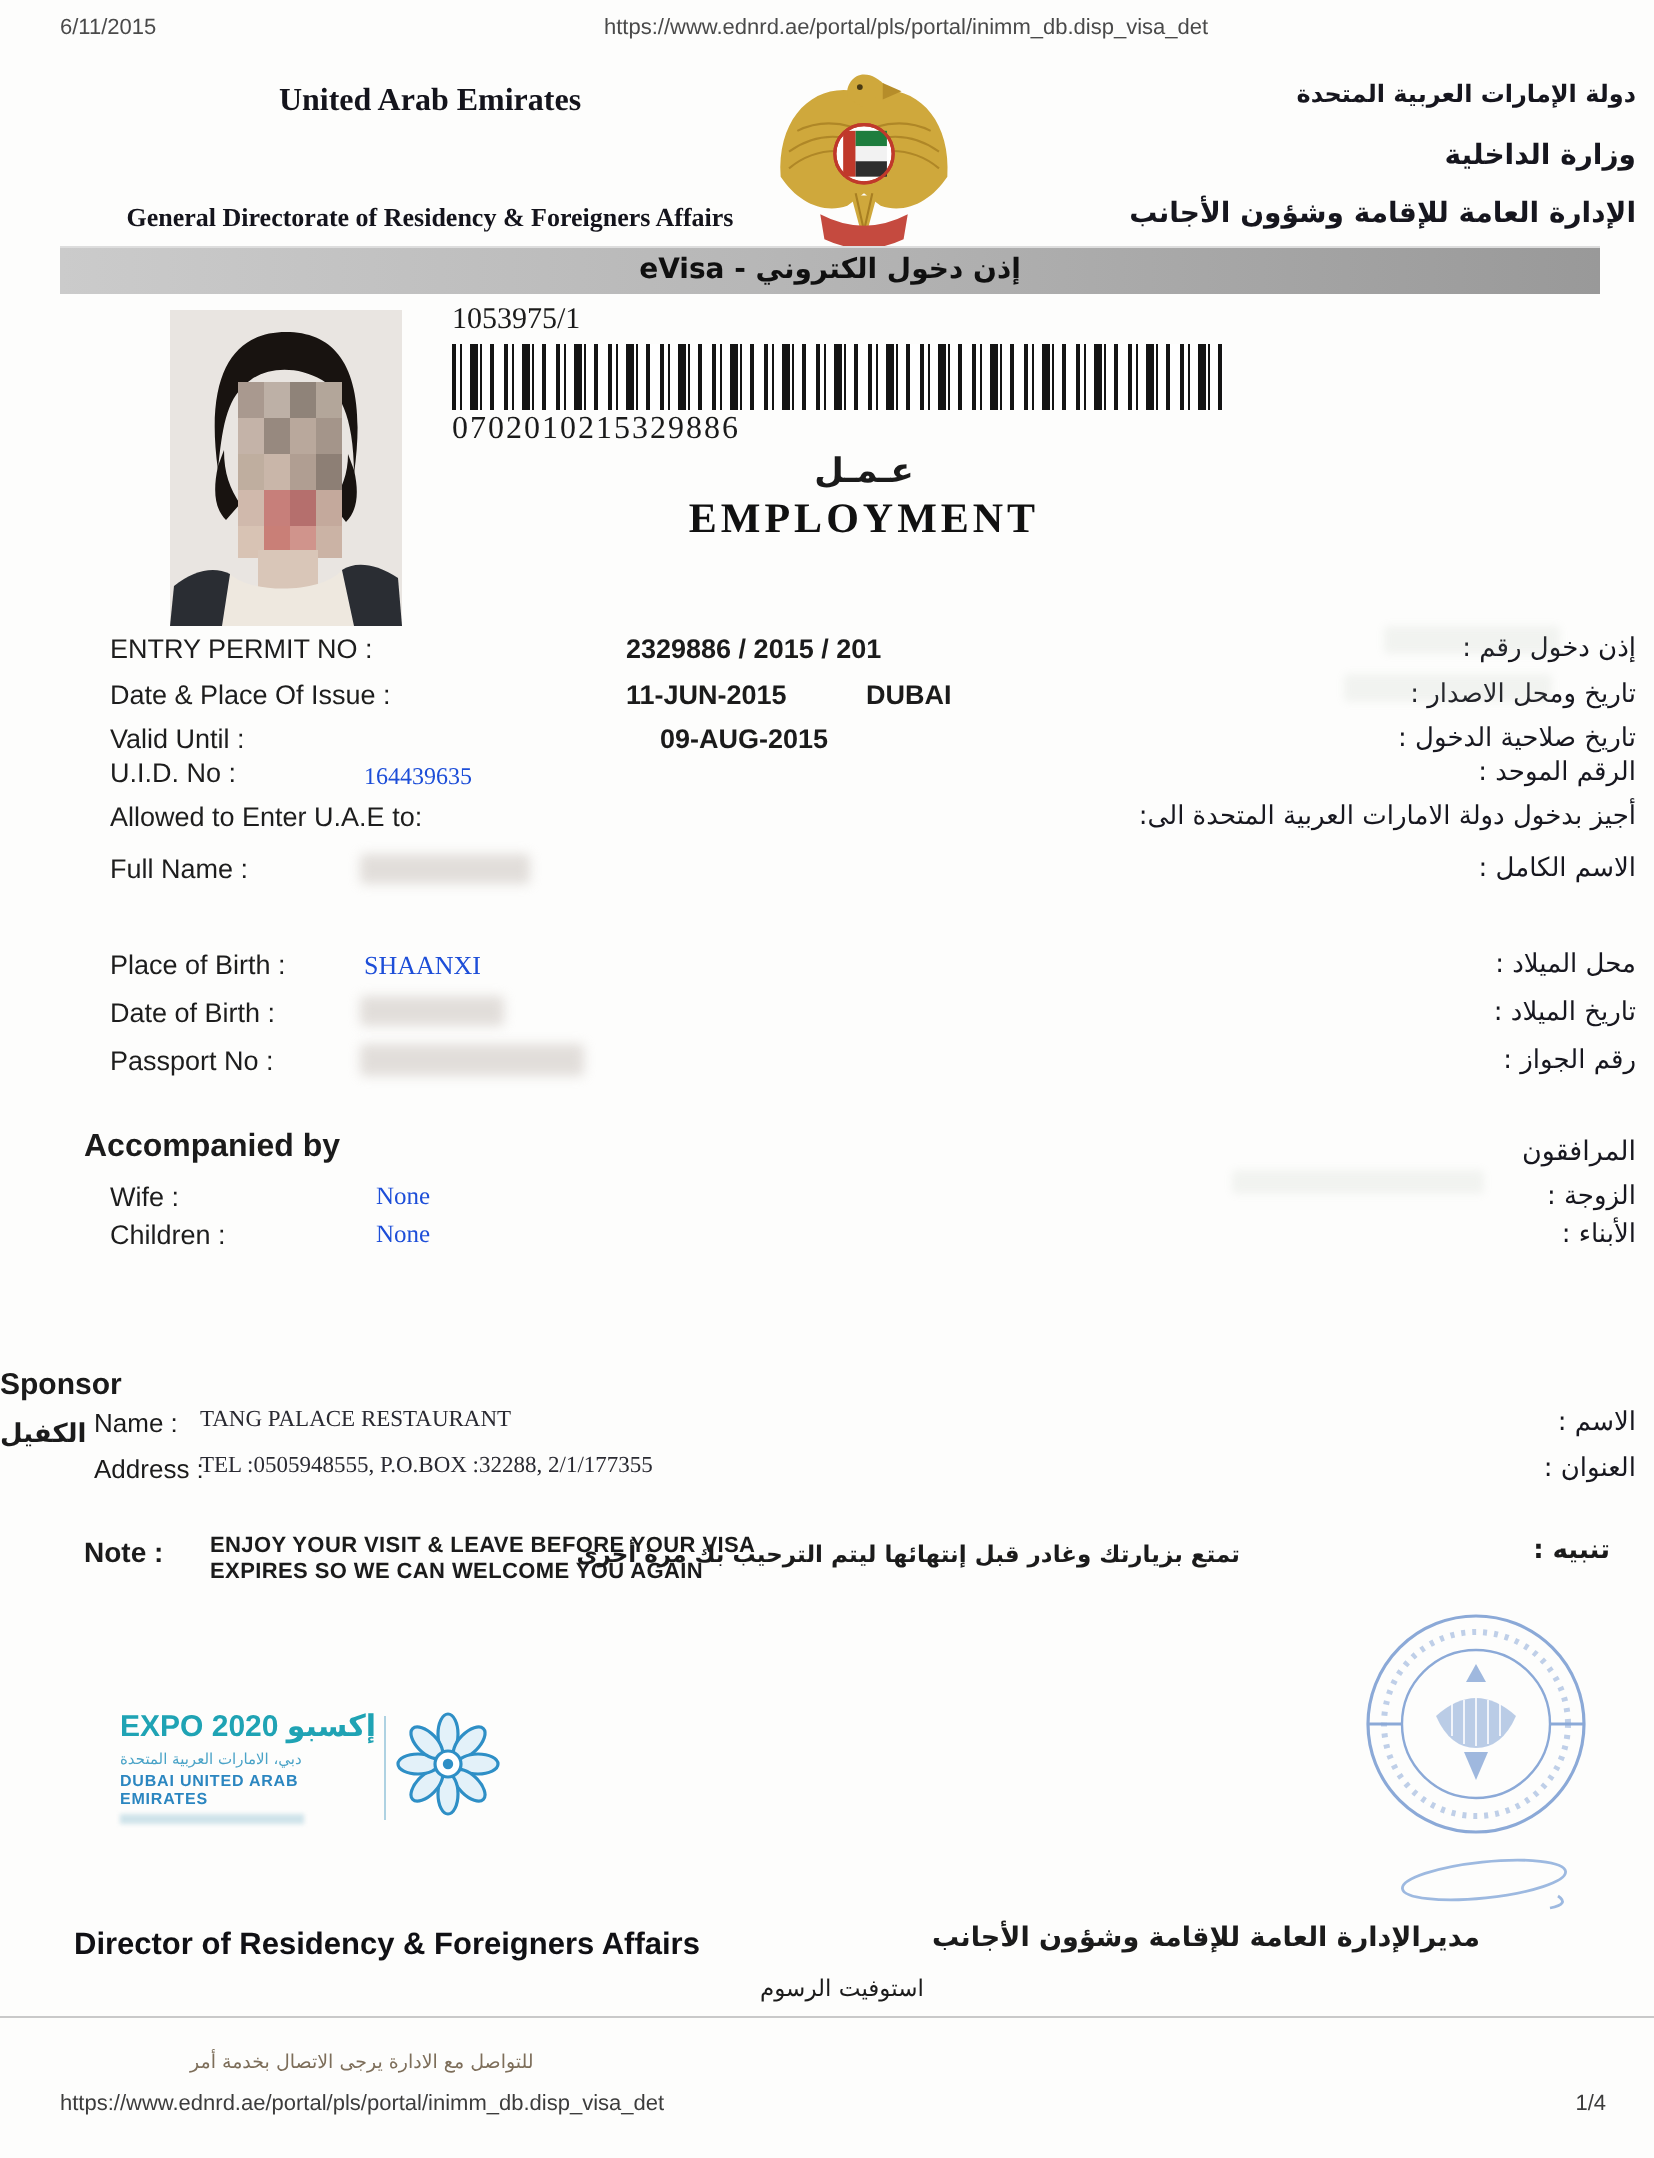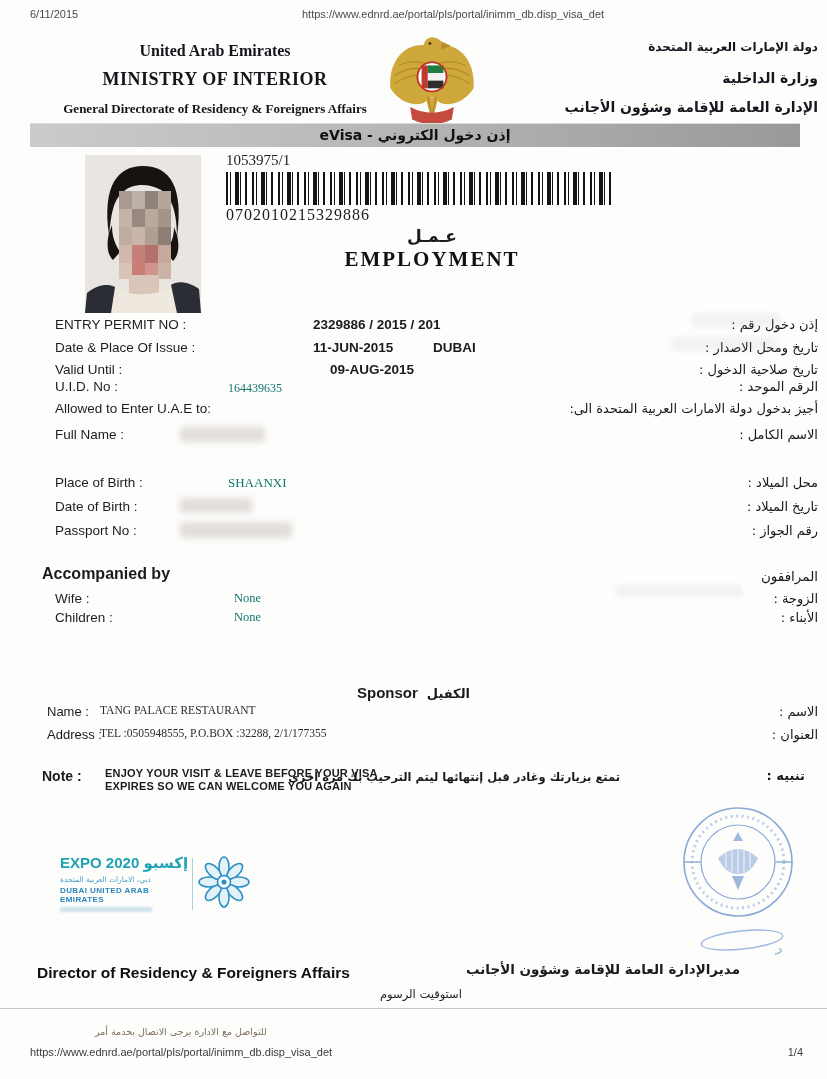--- a/index.html
+++ b/index.html
@@ -43,29 +43,29 @@
        #141414 9px 13px,#fff 13px 14px,#141414 14px 15px,#fff 15px 19px,
        #141414 19px 21px,#fff 21px 26px);}
   .barcode-num{left:226px;top:206px;font-size:16px;letter-spacing:1px;}
   .vtype-ar{left:232px;top:226px;width:400px;text-align:center;font-size:17px;font-weight:bold;}
   .vtype-en{left:232px;top:247px;width:400px;text-align:center;
      font-family:"Liberation Serif",serif;font-weight:bold;font-size:21px;letter-spacing:2px;color:#111;}
 
   
   .row{position:absolute;left:0;width:827px;height:19px;}
   .lbl{position:absolute;left:55px;font-size:13.5px;color:#1d1d1d;}
-  .vserif{position:absolute;left:182px;font-family:"Liberation Serif",serif;font-size:13px;color:#0f766e;margin-left:46px;}
+  .vserif{position:absolute;left:182px;font-family:"Liberation Serif",serif;font-size:13px;color:#1d4ed8;}
   .vbold{position:absolute;left:313px;font-size:13.5px;font-weight:bold;}
   .arl{position:absolute;right:9px;font-family:"DejaVu Sans",sans-serif;direction:rtl;font-size:13px;color:#17171f;}
   .sec-hd{position:absolute;left:42px;font-size:16px;font-weight:bold;}
   .redact{position:absolute;background:#d3cdc8;opacity:.65;filter:blur(3px);border-radius:2px;}
   .ghost{position:absolute;opacity:.12;filter:blur(2px);background:#9fae9c;border-radius:2px;}
 
   
-  .sponsor-title{left:0;top:684px;width:827px;display:flex;justify-content:center;gap:9px;align-items:baseline;}
+  .sponsor-title{left:0;top:684px;width:827px;display:flex;justify-content:center;gap:9px;align-items:baseline;flex-direction:column;}
   .sponsor-title .en{font-size:15px;font-weight:bold;}
   .sponsor-title .arr{font-family:"DejaVu Sans",sans-serif;font-size:13px;font-weight:bold;}
   .sp-lbl{position:absolute;left:47px;font-size:13px;}
   .sp-val{position:absolute;left:100px;font-family:"Liberation Serif",serif;font-size:11.5px;color:#2a2a32;}
 
   
   .note-lbl{left:42px;top:768px;font-size:14px;font-weight:bold;}
   .note-en{left:105px;top:767px;font-size:11px;font-weight:bold;line-height:13px;letter-spacing:.2px;}
   .note-ar{right:207px;top:770px;font-size:11.5px;font-weight:bold;}
   .note-ar-lbl{right:22px;top:768px;font-size:13px;font-weight:bold;}
@@ -89,21 +89,20 @@
 </style>
 </head>
 <body>
 
 <div class="page">
 
   <div class="abs print-date">6/11/2015</div>
   <div class="abs print-url">https://www.ednrd.ae/portal/pls/portal/inimm_db.disp_visa_det</div>
 
   <div class="abs hdr-en hdr-en1">United Arab Emirates</div>
-  <div class="abs hdr-en hdr-en2">MINISTRY OF INTERIOR</div>
   <div class="abs hdr-en hdr-en3">General Directorate of Residency &amp; Foreigners Affairs</div>
   <div class="abs ar hdr-ar hdr-ar1">دولة الإمارات العربية المتحدة</div>
   <div class="abs ar hdr-ar hdr-ar2">وزارة الداخلية</div>
   <div class="abs ar hdr-ar hdr-ar3">الإدارة العامة للإقامة وشؤون الأجانب</div>
 
   <div class="abs" style="left:382px;top:34px;width:100px;height:92px;">
     <svg width="100" height="92" viewBox="0 0 96 88">
       <path d="M48 12 C26 5 6 22 8 52 C16 64 28 70 40 66 L48 60 L56 66 C68 70 80 64 88 52 C90 22 70 5 48 12 Z" fill="#cfa83c"></path>
       <g stroke="#a87f22" stroke-width="1" fill="none" opacity=".8">
         <path d="M12 48 Q24 38 40 40"></path>

